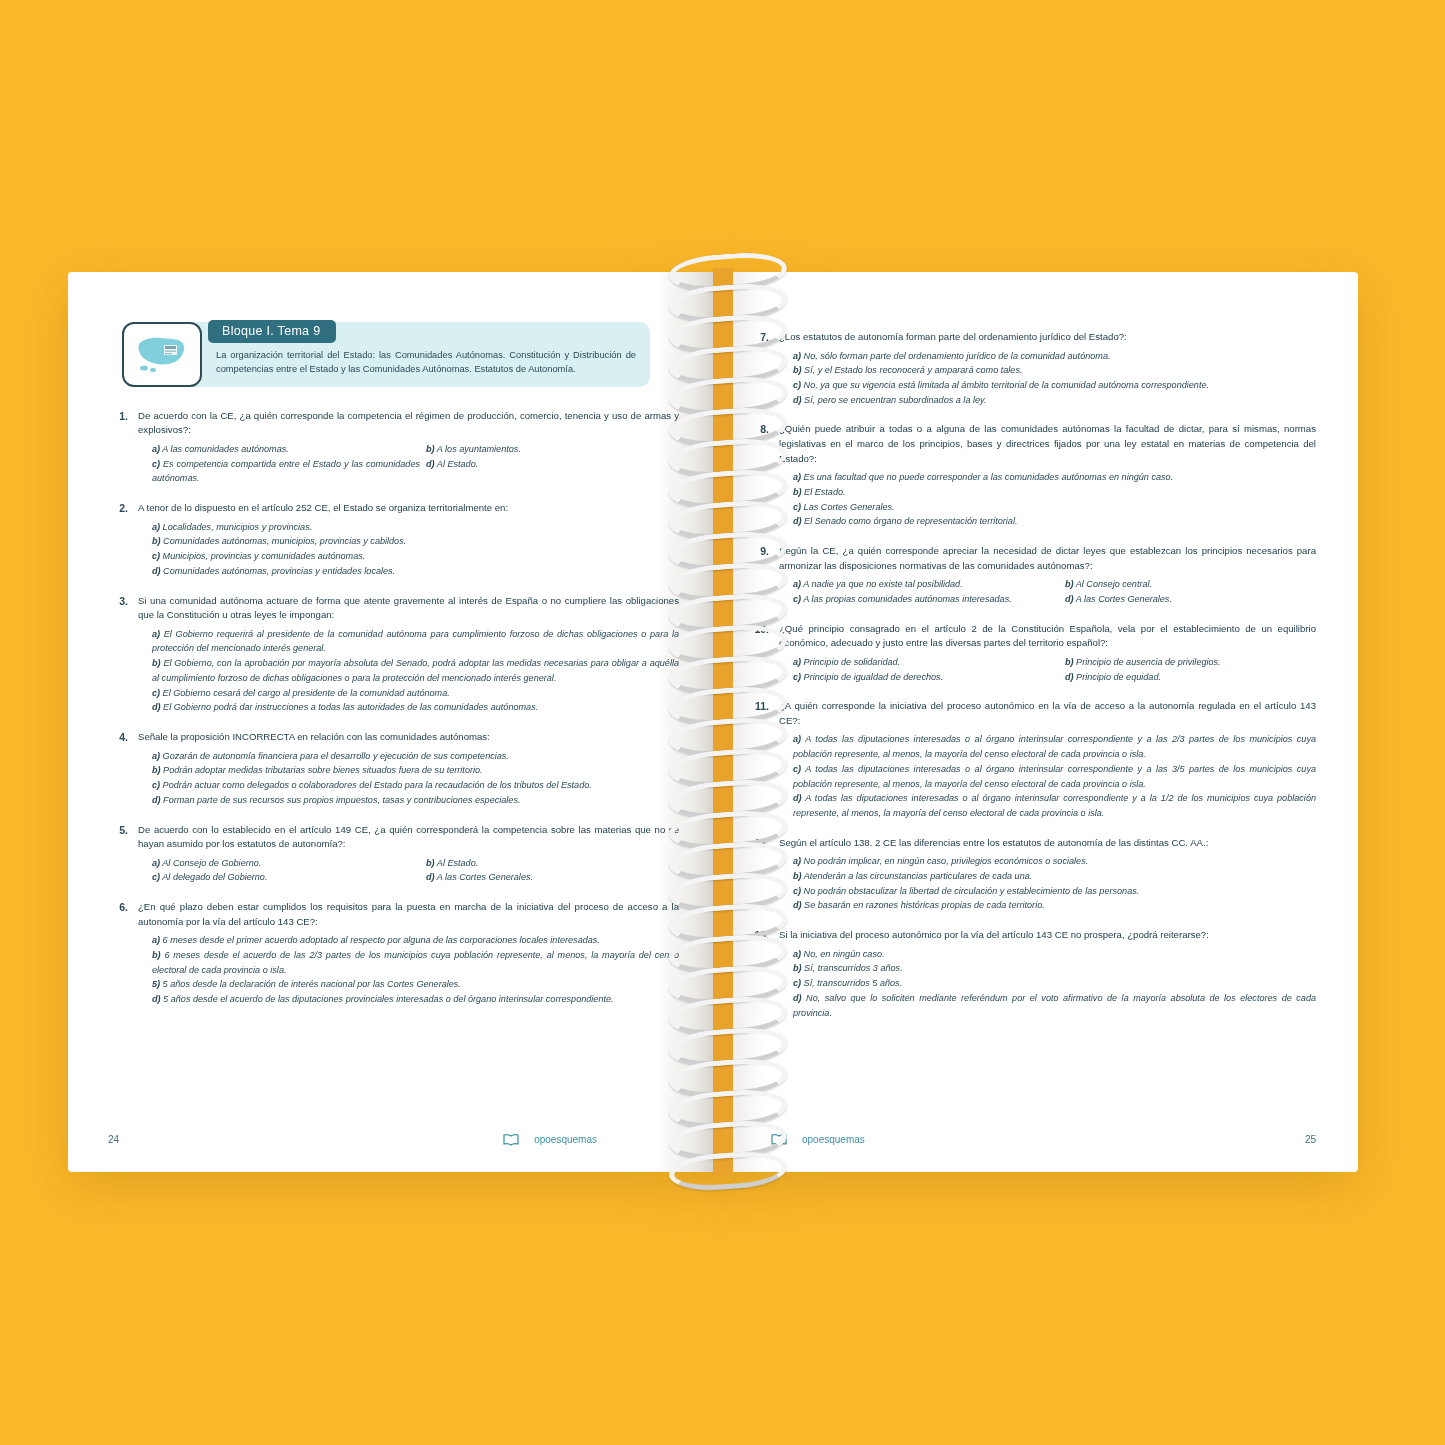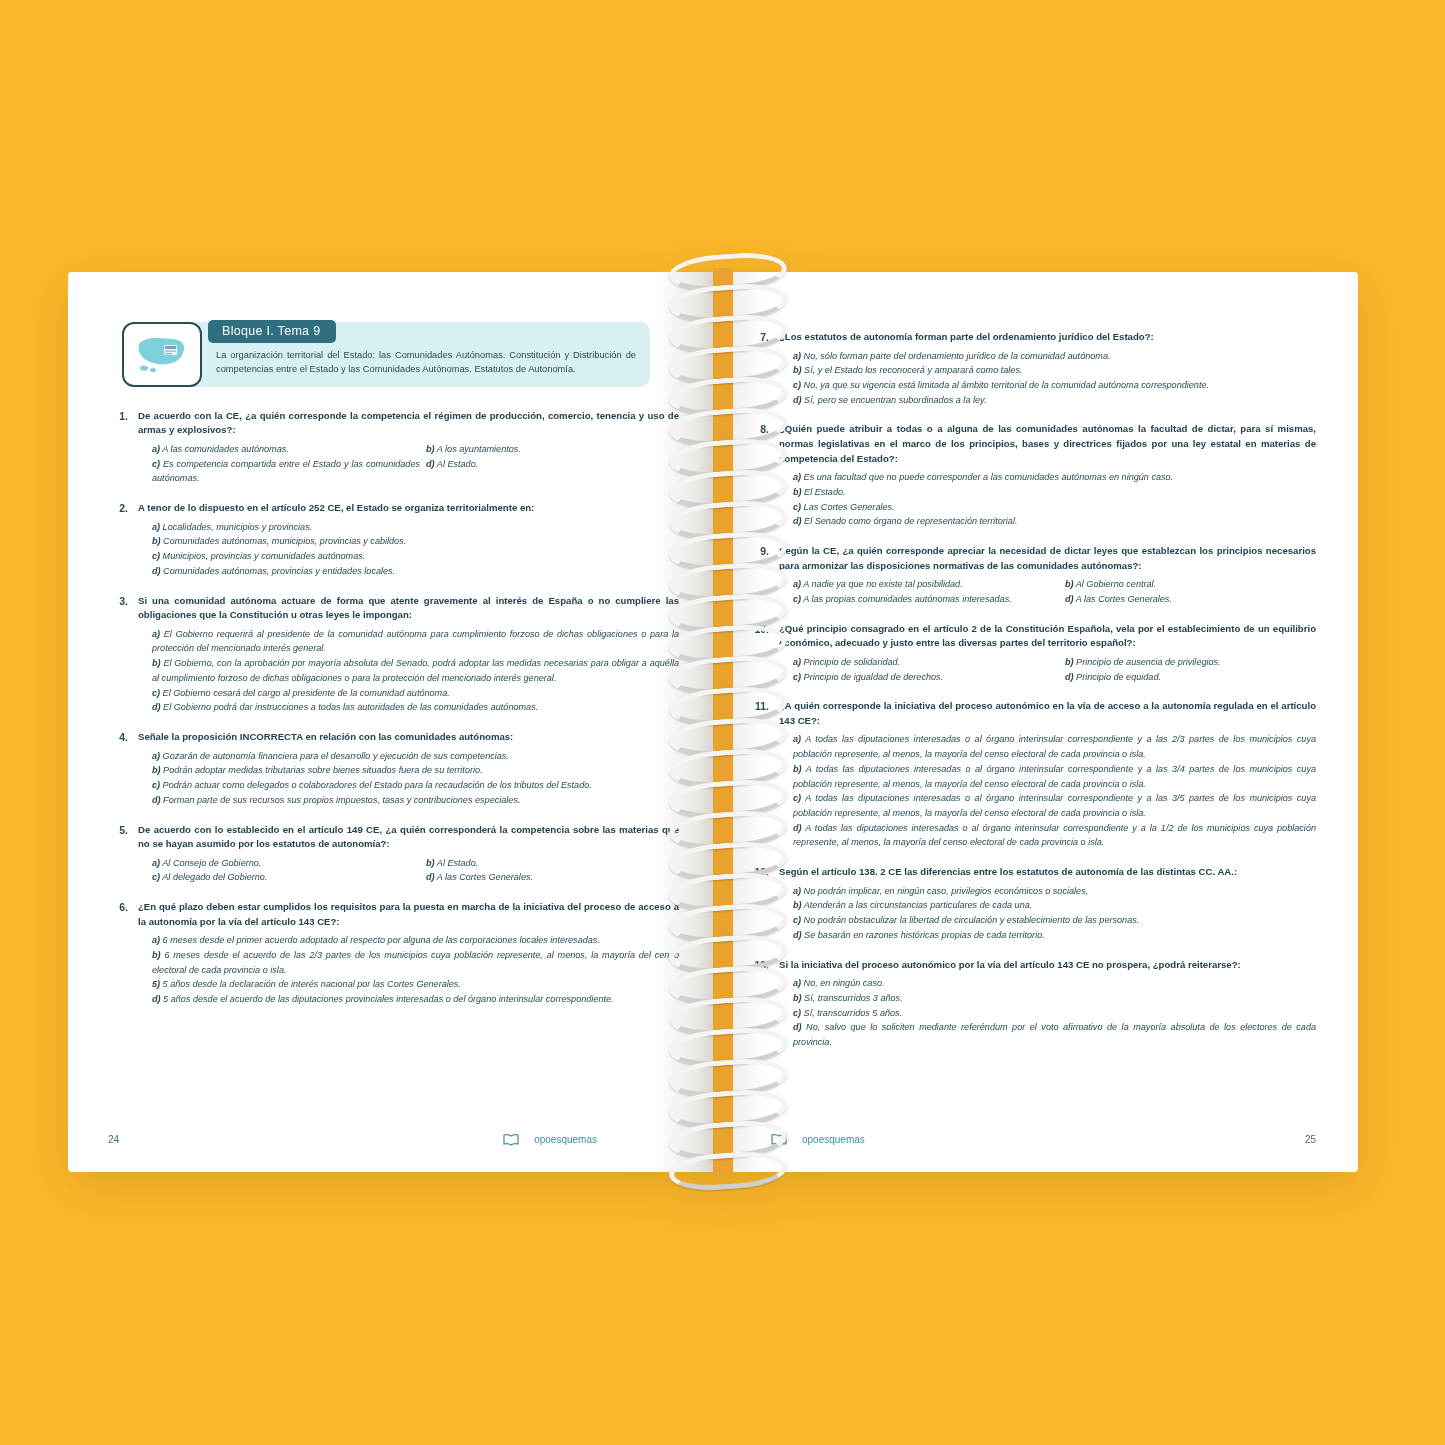--- a/index.html
+++ b/index.html
@@ -154,21 +154,21 @@
     font-weight: bold;
     color: #2b4a56;
     text-align: right;
     padding-right: 10px;
     box-sizing: border-box;
     line-height: 1.5;
   }
   .q-body { flex: 1; }
   .q-text {
     font-size: 9.6px;
-    font-weight: bold;
+    font-weight: normal;
     color: #24424e;
     line-height: 1.52;
     text-align: justify;
     margin-bottom: 4px;
   }
   .answers { padding-left: 14px; }
   .ans {
     font-size: 9.1px;
     color: #2b4a56;
     line-height: 1.62;
@@ -403,21 +403,21 @@
               </div>
             </div>
           </div>
           <div class="q">
             <div class="q-num">9.</div>
             <div class="q-body">
               <div class="q-text">Según la CE, ¿a quién corresponde apreciar la necesidad de dictar leyes que establezcan los principios necesarios para armonizar las disposiciones normativas de las comunidades autónomas?:</div>
               <div class="answers">
                 <div class="ans-grid narrow">
                   <div class="ans"><span class="lbl">a)</span><span> A nadie ya que no existe tal posibilidad.</span></div>
-                  <div class="ans"><span class="lbl">b)</span><span> Al Gobierno central.</span></div>
+                  <div class="ans"><span class="lbl">b)</span><span> Al Consejo central.</span></div>
                   <div class="ans"><span class="lbl">c)</span><span> A las propias comunidades autónomas interesadas.</span></div>
                   <div class="ans"><span class="lbl">d)</span><span> A las Cortes Generales.</span></div>
                 </div>
               </div>
             </div>
           </div>
           <div class="q">
             <div class="q-num">10.</div>
             <div class="q-body">
               <div class="q-text">¿Qué principio consagrado en el artículo 2 de la Constitución Española, vela por el establecimiento de un equilibrio económico, adecuado y justo entre las diversas partes del territorio español?:</div>
@@ -431,21 +431,20 @@
               </div>
             </div>
           </div>
           <div class="q">
             <div class="q-num">11.</div>
             <div class="q-body">
               <div class="q-text">¿A quién corresponde la iniciativa del proceso autonómico en la vía de acceso a la autonomía regulada en el artículo 143 CE?:</div>
               <div class="answers">
                 <div>
                   <div class="ans"><span class="lbl">a)</span><span> A todas las diputaciones interesadas o al órgano interinsular correspondiente y a las 2/3 partes de los municipios cuya población represente, al menos, la mayoría del censo electoral de cada provincia o isla.</span></div>
-                  <div class="ans"><span class="lbl">b)</span><span> A todas las diputaciones interesadas o al órgano interinsular correspondiente y a las 3/4 partes de los municipios cuya población represente, al menos, la mayoría del censo electoral de cada provincia o isla.</span></div>
                   <div class="ans"><span class="lbl">c)</span><span> A todas las diputaciones interesadas o al órgano interinsular correspondiente y a las 3/5 partes de los municipios cuya población represente, al menos, la mayoría del censo electoral de cada provincia o isla.</span></div>
                   <div class="ans"><span class="lbl">d)</span><span> A todas las diputaciones interesadas o al órgano interinsular correspondiente y a la 1/2 de los municipios cuya población represente, al menos, la mayoría del censo electoral de cada provincia o isla.</span></div>
                 </div>
               </div>
             </div>
           </div>
           <div class="q">
             <div class="q-num">12.</div>
             <div class="q-body">
               <div class="q-text">Según el artículo 138. 2 CE las diferencias entre los estatutos de autonomía de las distintas CC. AA.:</div>

